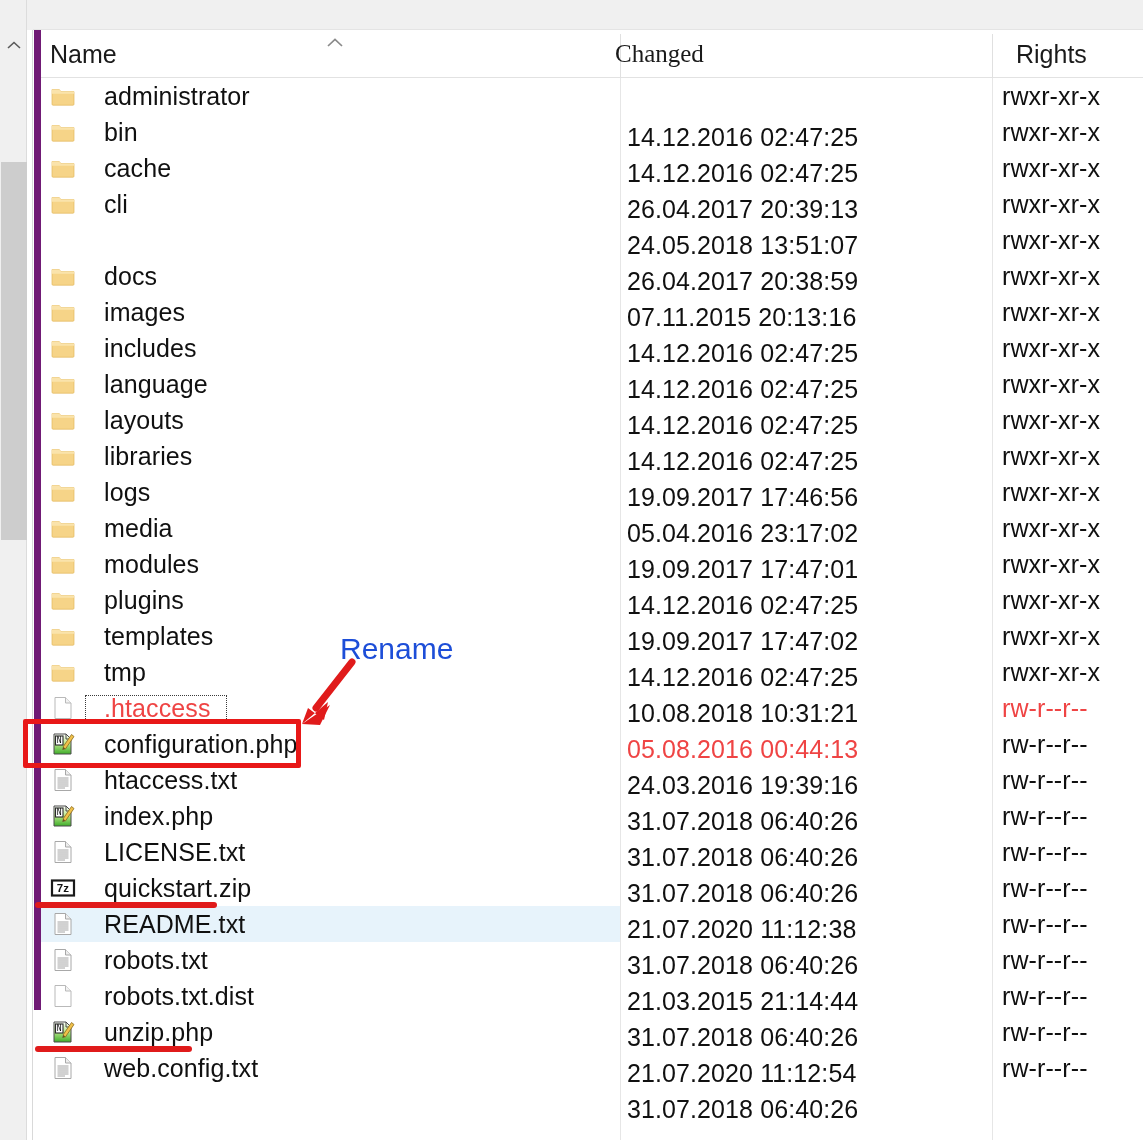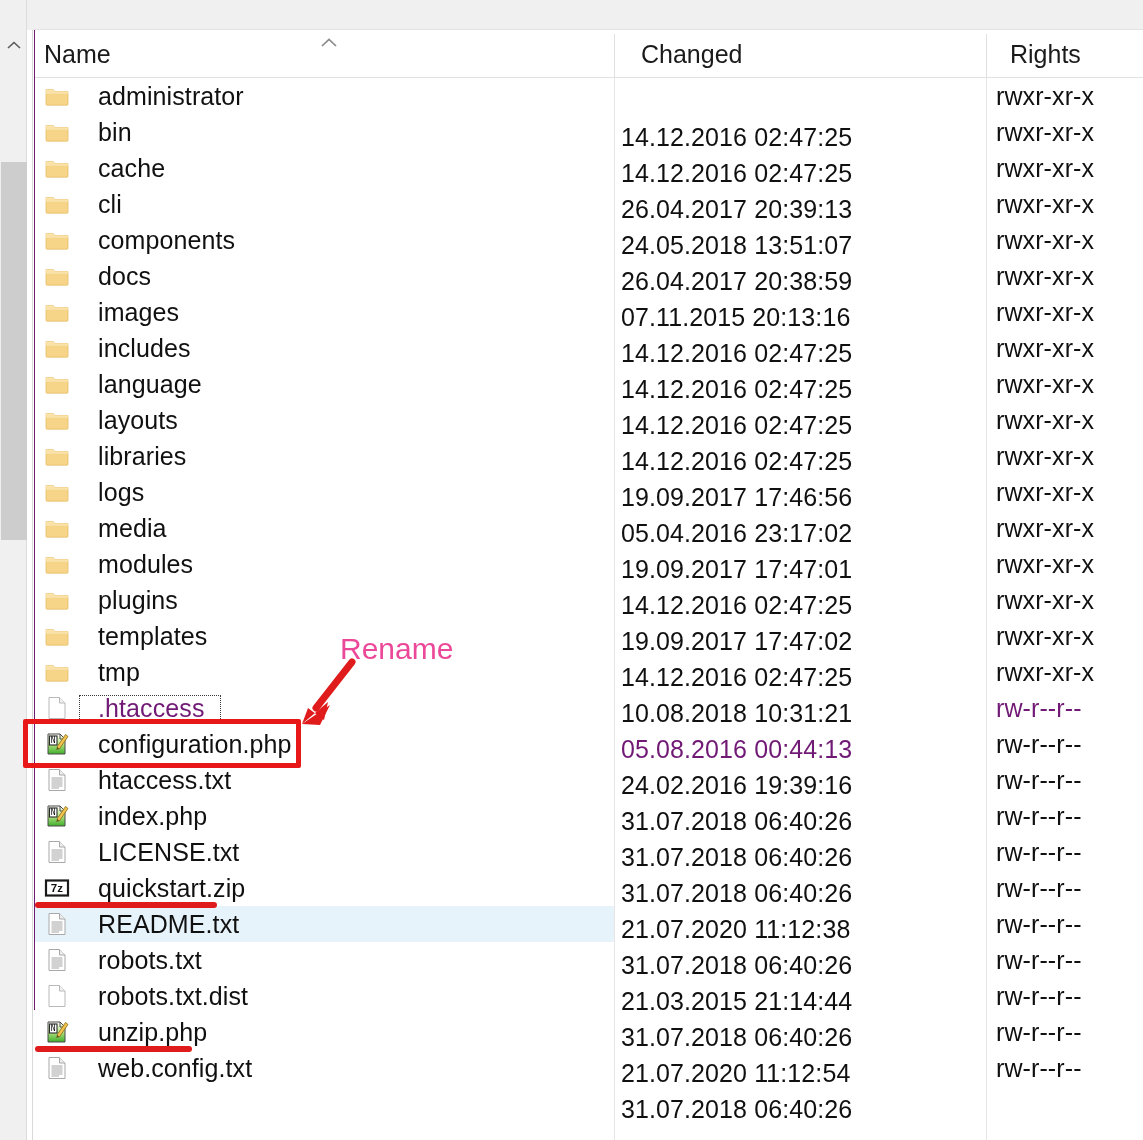--- a/index.html
+++ b/index.html
@@ -56,41 +56,41 @@
     width: 6px; height: 1110px;
     background: #ffffff;
     border-right: 1px solid #d9d9d9;
   }
 
   
   .panel {
     position: absolute; left: 34px; top: 30px;
     width: 1109px; height: 980px;
     background: #ffffff;
-    border-left: 1px solid #701a75;
+    border-left: 7px solid #701a75;
   }
 
   
   .header {
     position: relative;
     height: 48px;
     background: #ffffff;
     border-bottom: 1px solid #e2e2e2;
   }
   .hcell {
     position: absolute;
     top: 0; height: 48px;
     display: flex; align-items: center;
     font-size: 25px;
     color: #1a1a1a;
     font-weight: 400;
     white-space: nowrap;
   }
   .hcell.name   { left: 9px;   width: 570px; }
-  .hcell.changed{ left: 606px; width: 362px; padding-left: 0; }
+  .hcell.changed{ left: 574px; width: 362px; padding-left: 0; font-family: Liberation Serif, serif; }
   .hcell.rights { left: 975px; width: 148px; }
   .hdiv {
     position: absolute; top: 4px; width: 1px; height: 44px;
     background: #e0e0e0;
   }
   .hdiv.d1 { left: 579px; }
   .hdiv.d2 { left: 951px; }
   .sort-mark {
     position: absolute; left: 282px; top: 6px;
     width: 24px; height: 16px;
@@ -110,21 +110,21 @@
     top: 0; height: 36px;
     display: flex; align-items: center;
     font-size: 25px;
     color: #101010;
     white-space: nowrap;
     letter-spacing: 0.1px;
   }
   .row .cell.name    { left: 0px;   width: 579px; padding-left: 9px; }
   .row .cell.changed { left: 586px; width: 365px; margin-top: 41px; }
   .row .cell.rights  { left: 961px; width: 148px; }
-  .row.dim .cell { color: #701a75; }
+  .row.dim .cell { color: #ef4444; }
   .row .hl {
     position: absolute; left: 0; top: 0;
     width: 579px; height: 36px;
     background: #e7f3fb;
   }
 
   
   .bodydiv {
     position: absolute; top: 48px; width: 1px; height: 1062px;
     background: #e6e6e6;
@@ -153,21 +153,21 @@
   
   .ann { position: absolute; pointer-events: none; }
   .ann-box {
     left: 23px; top: 719px;
     width: 278px; height: 49px;
     border: 5px solid #e81818;
     border-radius: 2px;
   }
   .ann-label {
     left: 340px; top: 632px;
-    color: #ec4899;
+    color: #1d4ed8;
     font-size: 30px;
     font-family: "Liberation Sans", sans-serif;
   }
   .ann-arrow { left: 280px; top: 650px; width: 130px; height: 90px; }
   .ann-u1 { left: 35px; top: 902px; width: 182px; height: 6px; background: #e01b1b; border-radius: 3px; }
   .ann-u2 { left: 35px; top: 1046px; width: 157px; height: 6px; background: #e01b1b; border-radius: 3px; }
 </style>
 </head>
 <body>
 
@@ -260,29 +260,20 @@
                 <path d="M2 6.5 h7.2 l1.7 2.1 H24 v12.6 a1 1 0 0 1 -1 1 H3 a1 1 0 0 1 -1 -1 Z" fill="#f6d488" stroke="#e2b75c" stroke-width="0.7"></path>
                 <path d="M2 6.5 h7.2 l1.7 2.1 H24 v2.2 H2 Z" fill="#fae3ab"></path>
               </svg>
             </span>
             <span class="nm">cli</span>
           </div>
           <div class="cell changed">24.05.2018 13:51:07</div>
           <div class="cell rights">rwxr-xr-x</div>
         </div>
         <div class="row">
-          <div class="cell name">
-            <span class="ico">
-              <svg width="26" height="26" viewBox="0 0 26 26">
-                <path d="M2 6.5 h7.2 l1.7 2.1 H24 v12.6 a1 1 0 0 1 -1 1 H3 a1 1 0 0 1 -1 -1 Z" fill="#f6d488" stroke="#e2b75c" stroke-width="0.7"></path>
-                <path d="M2 6.5 h7.2 l1.7 2.1 H24 v2.2 H2 Z" fill="#fae3ab"></path>
-              </svg>
-            </span>
-            <span class="nm">components</span>
-          </div>
           <div class="cell changed">26.04.2017 20:38:59</div>
           <div class="cell rights">rwxr-xr-x</div>
         </div>
         <div class="row">
           <div class="cell name">
             <span class="ico">
               <svg width="26" height="26" viewBox="0 0 26 26">
                 <path d="M2 6.5 h7.2 l1.7 2.1 H24 v12.6 a1 1 0 0 1 -1 1 H3 a1 1 0 0 1 -1 -1 Z" fill="#f6d488" stroke="#e2b75c" stroke-width="0.7"></path>
                 <path d="M2 6.5 h7.2 l1.7 2.1 H24 v2.2 H2 Z" fill="#fae3ab"></path>
               </svg>
@@ -463,21 +454,21 @@
                 <path d="M4 3 h12 l5 5 v15 H4 Z" fill="url(#npp1)" stroke="#4a4a4a" stroke-width="1"></path>
                 <path d="M16 3 v5 h5" fill="none" stroke="#4a4a4a" stroke-width="1"></path>
                 <rect x="5.5" y="5" width="7.5" height="9" fill="#ffffff" stroke="#2a2a2a" stroke-width="1.1"></rect>
                 <text x="9.2" y="12.4" font-size="8" font-family="DejaVu Sans Mono, monospace" fill="#111" text-anchor="middle">N</text>
                 <path d="M13 16 L21.5 3.5 L24 5.5 L15.4 18 Z" fill="#f0c14b" stroke="#8a6a1a" stroke-width="0.8"></path>
                 <path d="M13 16 L15.4 18 L12.3 19 Z" fill="#6b5020"></path>
               </svg>
             </span>
             <span class="nm">configuration.php</span>
           </div>
-          <div class="cell changed">24.02.2016 19:39:16</div>
+          <div class="cell changed">24.03.2016 19:39:16</div>
           <div class="cell rights">rw-r--r--</div>
         </div>
         <div class="row">
           <div class="cell name">
             <span class="ico">
               <svg width="26" height="26" viewBox="0 0 26 26">
                 <path d="M5 2.5 h10.5 L21 8 v15.5 H5 Z" fill="#ffffff" stroke="#a8a8a8" stroke-width="1"></path>
                 <path d="M15.5 2.5 V8 H21" fill="#ededed" stroke="#a8a8a8" stroke-width="1"></path>
                 <g stroke="#9a9a9a" stroke-width="0.9">
                   <line x1="7.5" y1="11" x2="18.5" y2="11"></line>

